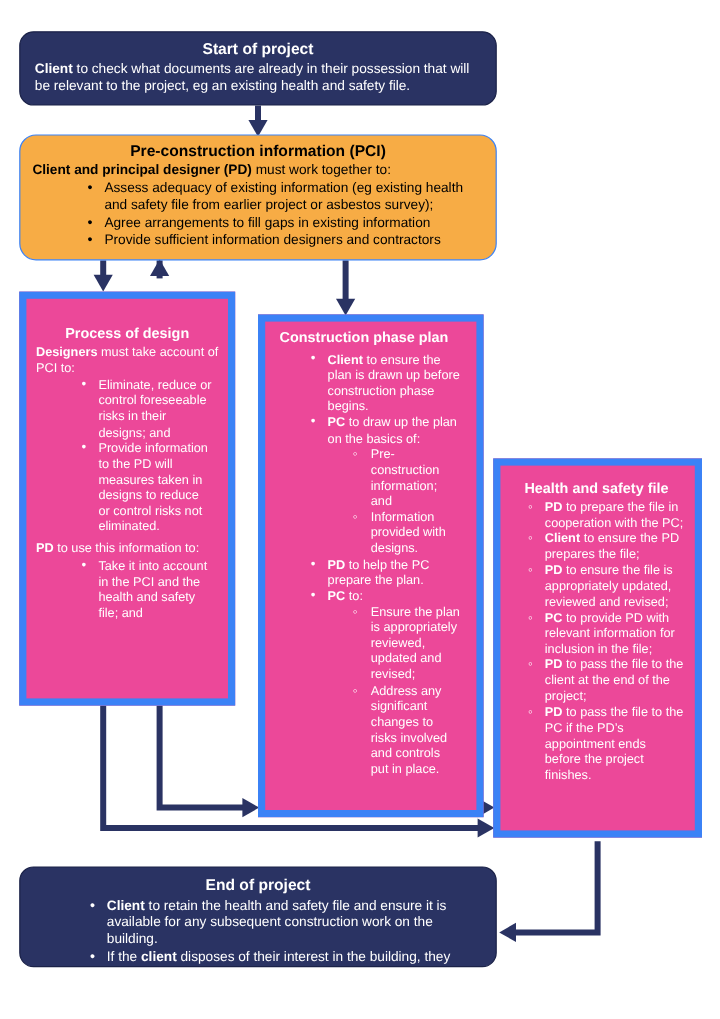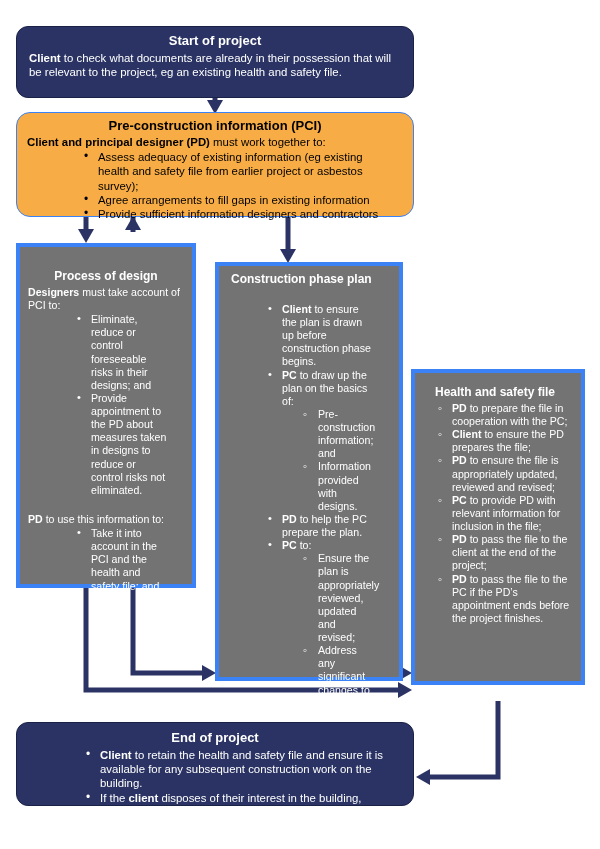--- a/index.html
+++ b/index.html
@@ -27,38 +27,38 @@
     border:1px solid #1b2248;
     border-radius:12px;
   }
   .box-orange{
     background:#f7ac45;
     border:1px solid #3b82f6;
     border-radius:14px;
     color:#000000;
   }
   .box-blue{
-    background:#737373;
-    border:4px solid #3b82f6;
+    background:#ec4899;
+    border:6px solid #3b82f6;
     border-radius:0;
   }
 
   .b-title{
     display:block;
     font-weight:bold;
     text-align:center;
   }
   .b-line{display:block;}
   .b-line.left{text-align:left;}
   b{font-weight:bold;}
 
   
   ul.bl{
     list-style:none;
-    margin:16px;
+    margin:5px;
     padding:0;
   }
   ul.bl > li{
     position:relative;
     padding-left:17px;
     margin:0 0 0 0;
   }
   ul.bl > li::before{
     content:"\2022";
     position:absolute;
@@ -96,36 +96,36 @@
   ul.sub > li::before{
     content:"\25E6";
     position:absolute;
     left:2px;
     top:0px;
     font-size:1.05em;
     line-height:1.24;
   }
 
   
-  #box-start{ left:16px;  top:26px;  width:398px; height:72px;  padding:6px 12px 4px 12px; font-size:11.4px;}
+  #box-start{ left:16px;  top:26px;  width:398px; height:62px;  padding:6px 12px 4px 12px; font-size:11.4px;}
   #box-start .b-title{font-size:13px; margin-bottom:2px;}
 
   #box-pci{ left:16px; top:112px; width:398px; height:105px; padding:5px 10px 4px 10px; font-size:11.4px;}
   #box-pci .b-title{font-size:13px; margin-bottom:1px;}
   #box-pci ul.bl{ padding-left:38px; margin-top:1px;}
 
   #box-design{ left:16px;  top:243px; width:180px; height:345px; padding:22px 8px 6px 8px; font-size:10.6px;}
   #box-design .b-title{font-size:12px; margin-bottom:2px;}
   #box-design ul.bl{padding-left:30px; margin-top:1px;}
 
   #box-cpp{ left:215px; top:262px; width:188px; height:419px; padding:6px 8px 6px 8px; font-size:10.6px;}
   #box-cpp .b-title{font-size:12px; margin-bottom:2px; text-align:left; padding-left:4px;}
   #box-cpp ul.bl{padding-left:22px;}
 
-  #box-hsf{ left:411px; top:369px; width:174px; height:316px; padding:12px 8px 6px 8px; font-size:10.6px;}
+  #box-hsf{ left:411px; top:382px; width:174px; height:316px; padding:12px 8px 6px 8px; font-size:10.6px;}
   #box-hsf .b-title{font-size:12px; margin-bottom:2px; text-align:left; padding-left:12px;}
   #box-hsf ul.cl{padding-left:12px;}
 
   #box-end{ left:16px; top:722px; width:398px; height:84px; padding:7px 12px 15px 12px; font-size:11.4px;}
   #box-end .b-title{font-size:13px; margin-bottom:2px;}
   #box-end ul.bl{padding-left:38px; margin-top:1px;}
   svg.edges{position:absolute; left:0; top:0; width:600px; height:849px; pointer-events:none;}
 </style>
 </head>
 <body>
@@ -176,21 +176,21 @@
       <li>Agree arrangements to fill gaps in existing information</li>
       <li>Provide sufficient information designers and contractors</li>
     </ul>
   </div>
 
   <div class="box box-blue" id="box-design">
     <span class="b-title">Process of design</span>
     <span class="b-line left"><b>Designers</b><span> must take account of PCI to:</span></span>
     <ul class="bl">
       <li>Eliminate, reduce or control foreseeable risks in their designs; and</li>
-      <li>Provide appointment to the PD about measures taken in designs to reduce or control risks not eliminated.</li>
+      <li>Provide information to the PD will measures taken in designs to reduce or control risks not eliminated.</li>
     </ul>
     <span class="b-line left"><b>PD</b><span> to use this information to:</span></span>
     <ul class="bl">
       <li>Take it into account in the PCI and the health and safety file; and</li>
     </ul>
   </div>
 
   <div class="box box-blue" id="box-cpp">
     <span class="b-title">Construction phase plan</span>
     <ul class="bl">

